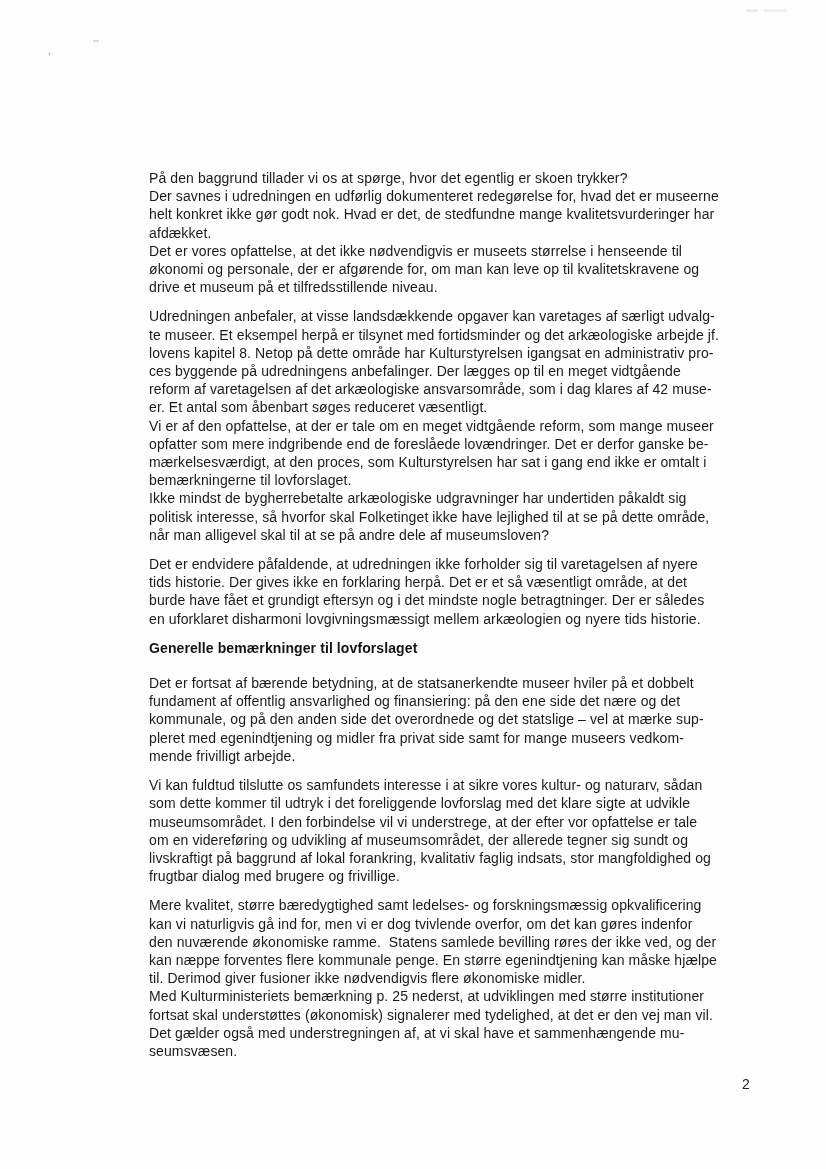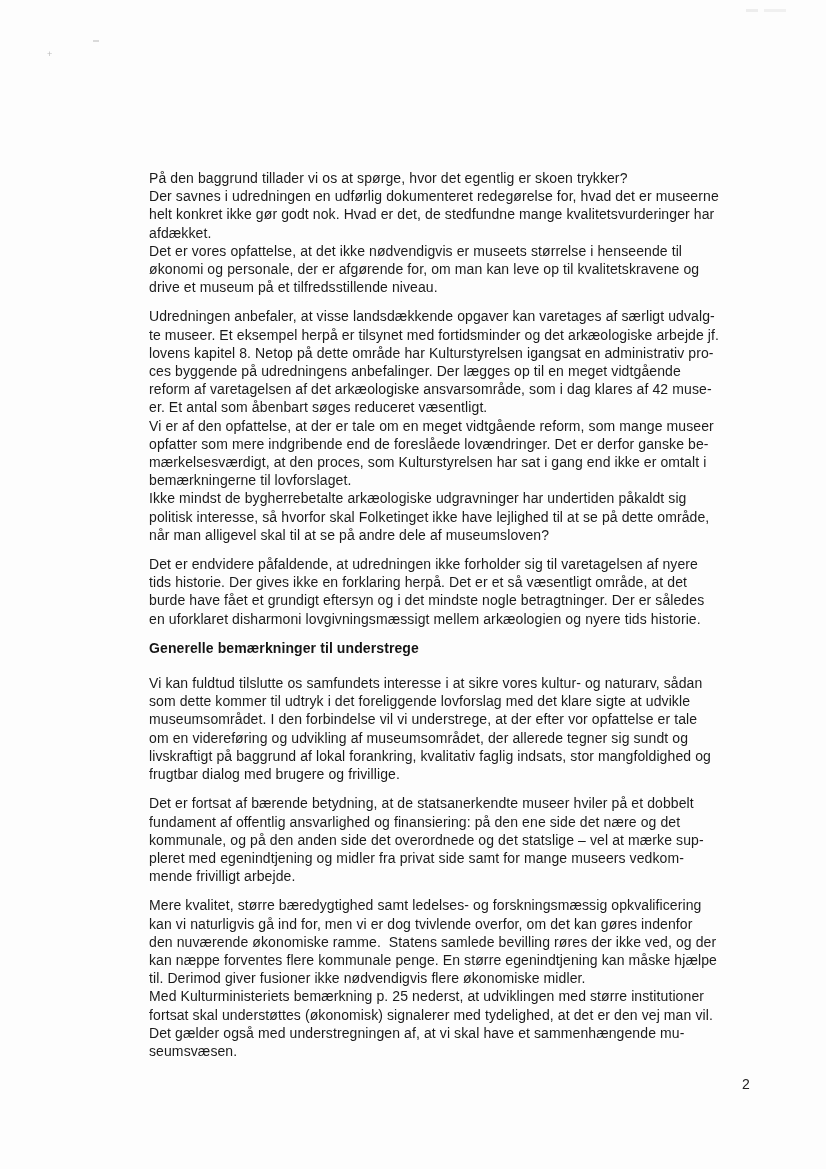--- a/index.html
+++ b/index.html
@@ -99,32 +99,32 @@
 opfatter som mere indgribende end de foreslåede lovændringer. Det er derfor ganske be-
 mærkelsesværdigt, at den proces, som Kulturstyrelsen har sat i gang end ikke er omtalt i
 bemærkningerne til lovforslaget.
 Ikke mindst de bygherrebetalte arkæologiske udgravninger har undertiden påkaldt sig
 politisk interesse, så hvorfor skal Folketinget ikke have lejlighed til at se på dette område,
 når man alligevel skal til at se på andre dele af museumsloven?</p>
     <p class="para">Det er endvidere påfaldende, at udredningen ikke forholder sig til varetagelsen af nyere
 tids historie. Der gives ikke en forklaring herpå. Det er et så væsentligt område, at det
 burde have fået et grundigt eftersyn og i det mindste nogle betragtninger. Der er således
 en uforklaret disharmoni lovgivningsmæssigt mellem arkæologien og nyere tids historie.</p>
-    <h2 class="heading">Generelle bemærkninger til understrege</h2>
+    <h2 class="heading">Generelle bemærkninger til lovforslaget</h2>
+    <p class="para">Det er fortsat af bærende betydning, at de statsanerkendte museer hviler på et dobbelt
+fundament af offentlig ansvarlighed og finansiering: på den ene side det nære og det
+kommunale, og på den anden side det overordnede og det statslige – vel at mærke sup-
+pleret med egenindtjening og midler fra privat side samt for mange museers vedkom-
+mende frivilligt arbejde.</p>
     <p class="para">Vi kan fuldtud tilslutte os samfundets interesse i at sikre vores kultur- og naturarv, sådan
 som dette kommer til udtryk i det foreliggende lovforslag med det klare sigte at udvikle
 museumsområdet. I den forbindelse vil vi understrege, at der efter vor opfattelse er tale
 om en videreføring og udvikling af museumsområdet, der allerede tegner sig sundt og
 livskraftigt på baggrund af lokal forankring, kvalitativ faglig indsats, stor mangfoldighed og
 frugtbar dialog med brugere og frivillige.</p>
-    <p class="para">Det er fortsat af bærende betydning, at de statsanerkendte museer hviler på et dobbelt
-fundament af offentlig ansvarlighed og finansiering: på den ene side det nære og det
-kommunale, og på den anden side det overordnede og det statslige – vel at mærke sup-
-pleret med egenindtjening og midler fra privat side samt for mange museers vedkom-
-mende frivilligt arbejde.</p>
     <p class="para">Mere kvalitet, større bæredygtighed samt ledelses- og forskningsmæssig opkvalificering
 kan vi naturligvis gå ind for, men vi er dog tvivlende overfor, om det kan gøres indenfor
 den nuværende økonomiske ramme.  Statens samlede bevilling røres der ikke ved, og der
 kan næppe forventes flere kommunale penge. En større egenindtjening kan måske hjælpe
 til. Derimod giver fusioner ikke nødvendigvis flere økonomiske midler.
 Med Kulturministeriets bemærkning p. 25 nederst, at udviklingen med større institutioner
 fortsat skal understøttes (økonomisk) signalerer med tydelighed, at det er den vej man vil.
 Det gælder også med understregningen af, at vi skal have et sammenhængende mu-
 seumsvæsen.</p>
   </div>

